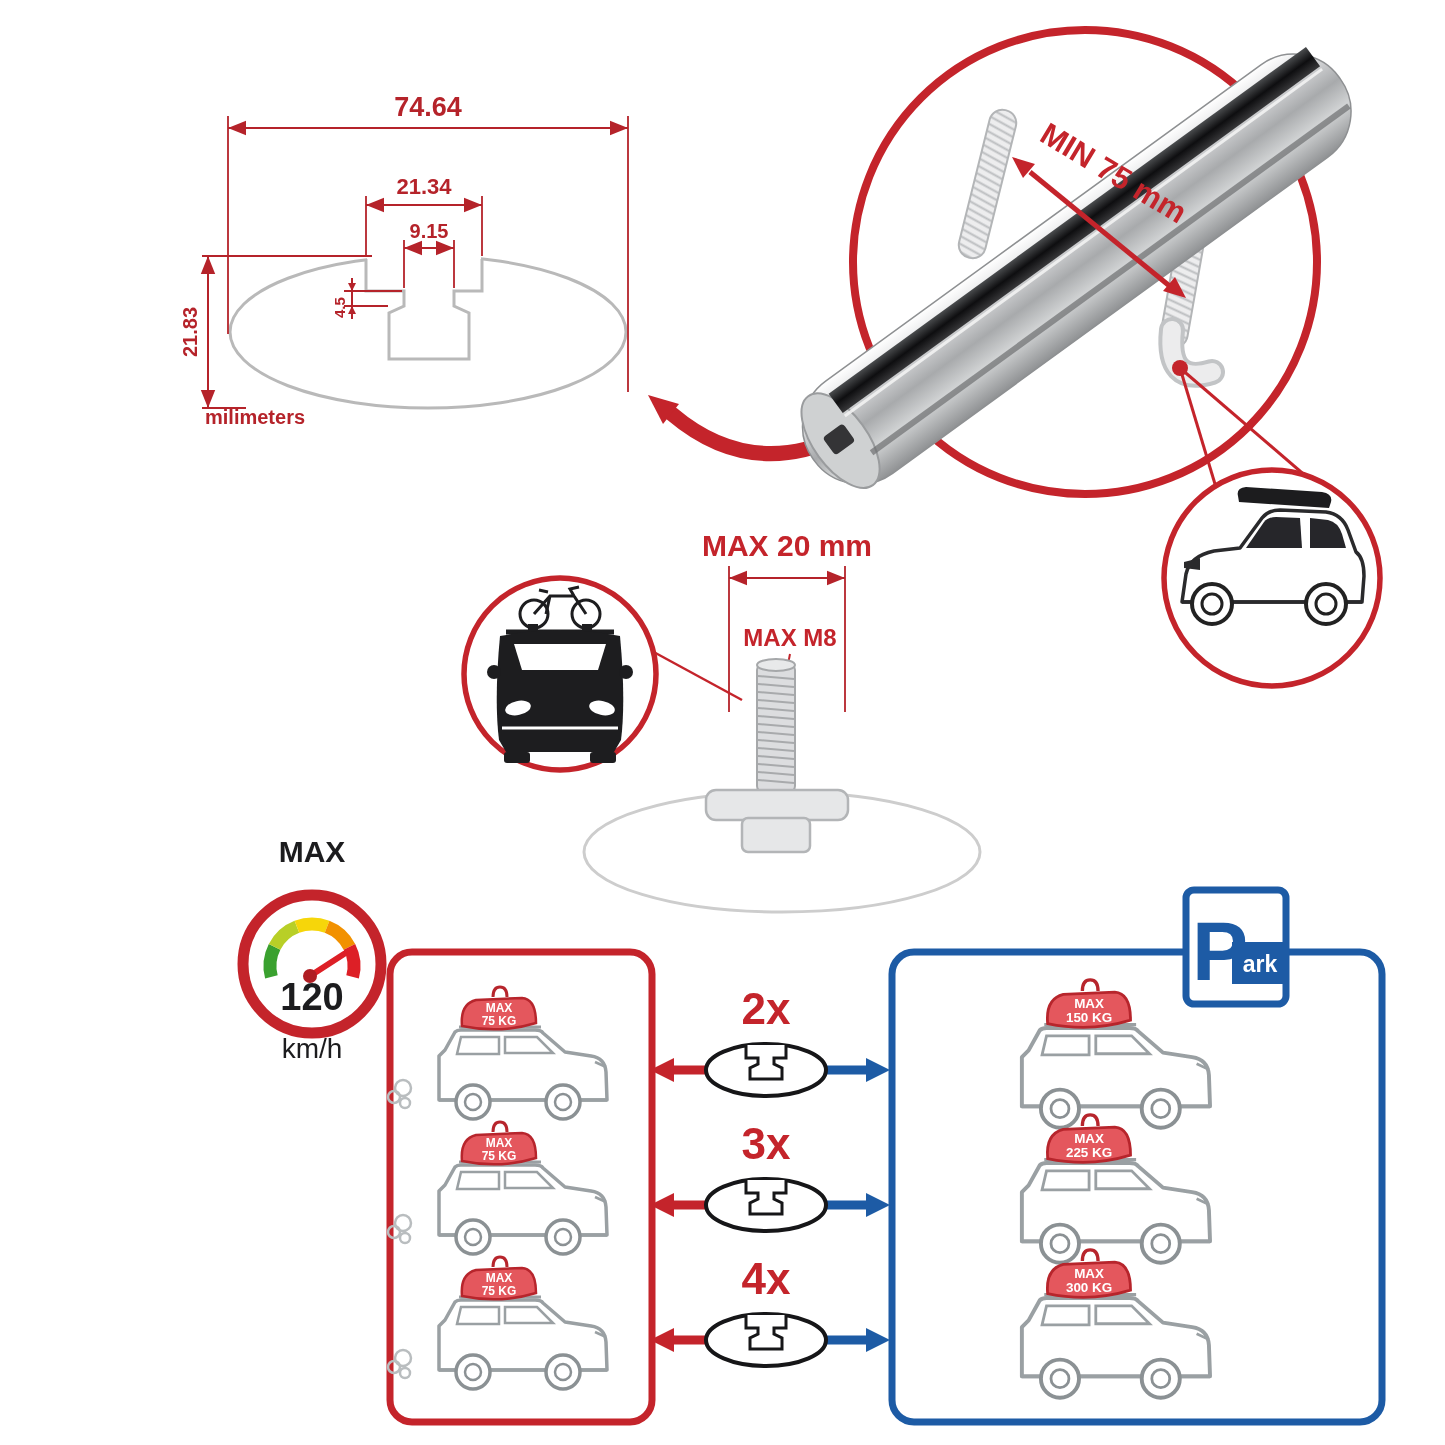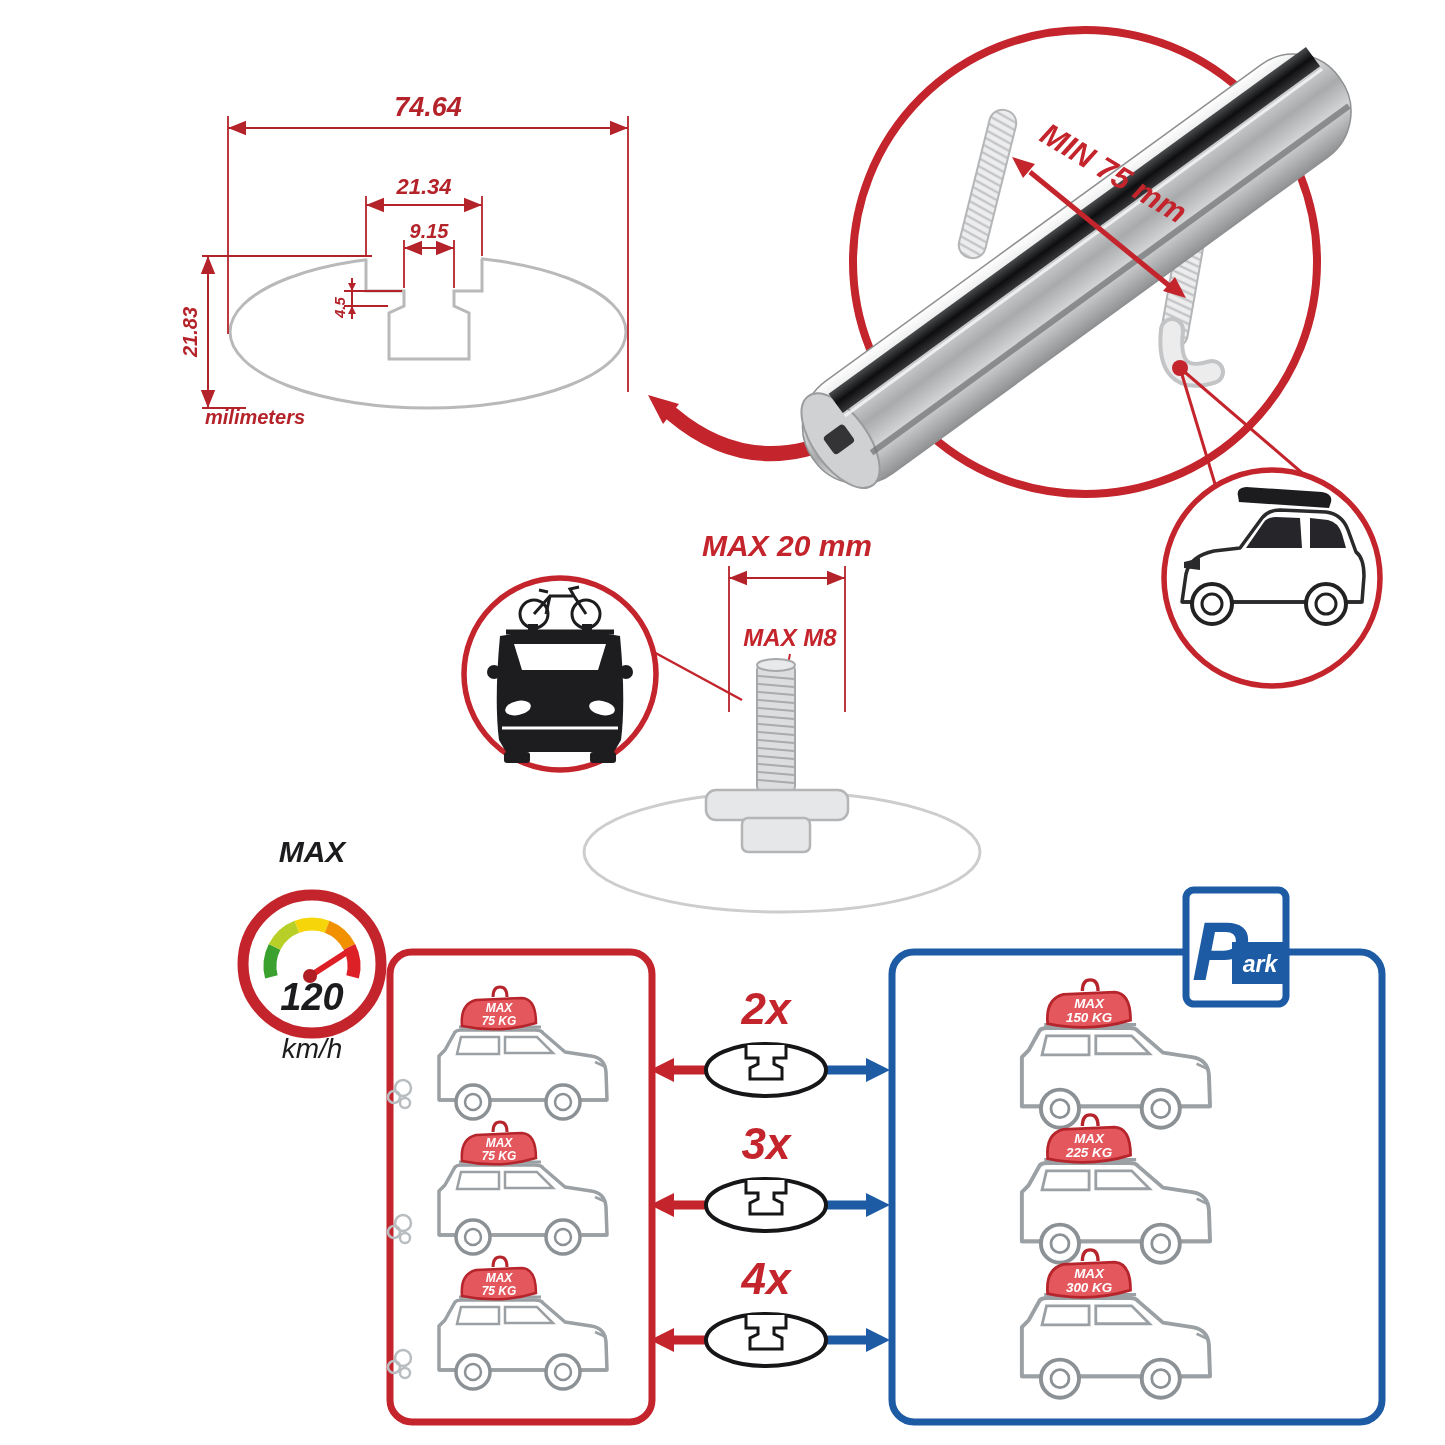--- a/index.html
+++ b/index.html
@@ -1,16 +1,16 @@
 <!DOCTYPE html>
 <html><head>
 <meta charset="utf-8">
 <style>
   html,body{margin:0;padding:0;background:#fff;}
-  .stage{width:1445px;height:1445px;position:relative;background:#fff;font-style:italic;}
+  .stage{width:1445px;height:1445px;position:relative;background:#fff;}
   svg{display:block;}
   text{font-family:"Liberation Sans",sans-serif;}
   .rtxt{fill:#b5232a;font-weight:700;}
   .accent{fill:#c4242b;font-weight:700;}
   .blue{fill:#1d5ba5;font-weight:700;}
   .blk{fill:#1c1c1e;font-weight:700;}
   .bagtxt{fill:#fff;font-weight:700;font-size:12px;text-anchor:middle;}
   .dim{stroke:#b5232a;stroke-width:2;fill:none;marker-start:url(#mr);marker-end:url(#mr);}
   .ext{stroke:#b5232a;stroke-width:1.8;fill:none;}
 </style>

